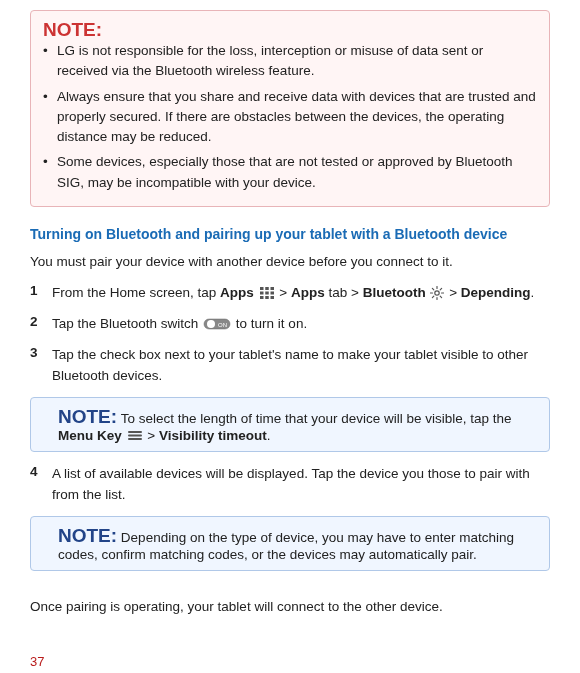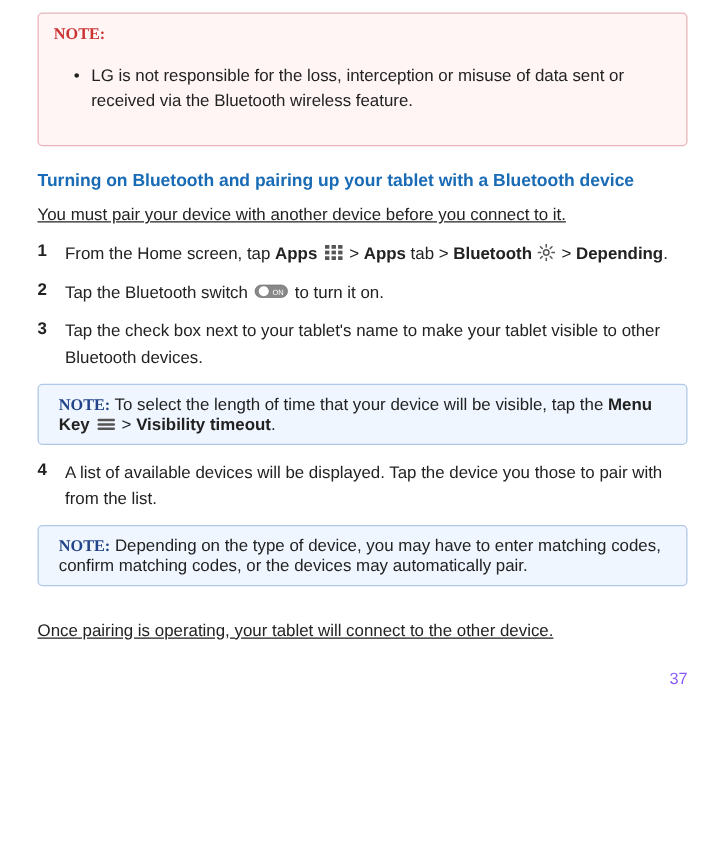--- a/index.html
+++ b/index.html
@@ -23,42 +23,41 @@
       background: #fff5f5;
       border-radius: 4px;
       padding: 8px 12px;
       margin-bottom: 18px;
     }
 
     .note-box-blue {
       border: 1.5px solid #b0c8e8;
       background: #f0f6ff;
       border-radius: 4px;
-      padding: 8px 16px;
+      padding: 8px 27px;
       margin-bottom: 12px;
     }
 
     .note-label {
       font-weight: bold;
-      font-size: 13px;
-      font-family: Liberation Serif, serif;
+      font-size: 19px;
     }
 
     .note-box-red .note-label {
       color: #cc3333;
     }
 
     .note-box-blue .note-label {
       color: #224488;
     }
 
     .bullet-list {
       list-style: none;
       padding: 0;
-      margin: 16px;
+      margin: 0;
     }
 
     .bullet-list li {
       padding-left: 14px;
       position: relative;
       margin-bottom: 5px;
       line-height: 1.5;
     }
 
     .bullet-list li::before {
@@ -72,21 +71,20 @@
       color: #1a6bb5;
       font-weight: bold;
       font-size: 14px;
       margin-bottom: 8px;
       line-height: 1.4;
     }
 
     .body-text {
       line-height: 1.55;
       margin-bottom: 10px;
-      text-decoration: underline;
     }
 
     .step-row {
       display: flex;
       align-items: flex-start;
       margin-bottom: 10px;
     }
 
     .step-number {
       font-weight: bold;
@@ -155,43 +153,45 @@
       position: relative;
       top: -1px;
     }
 
     .menu-key-icon svg {
       width: 16px;
       height: 13px;
     }
 
     .page-number {
-      text-align: right;
+      text-align: left;
       font-size: 13px;
-      margin-top: 20px;
-      color: #8b5cf6;
+      margin-top: 36px;
+      color: #b91c1c;
     }
 
     .section-gap {
       margin-bottom: 14px;
     }
 
     .step4-row {
       display: flex;
       align-items: flex-start;
       margin-bottom: 10px;
     }
   </style>
 </head>
 <body>
 
 <div class="note-box-red">
   <span class="note-label">NOTE:</span>
   <ul class="bullet-list">
     <li>LG is not responsible for the loss, interception or misuse of data sent or received via the Bluetooth wireless feature.</li>
+    <li>Always ensure that you share and receive data with devices that are trusted and properly secured. If there are obstacles between the devices, the operating distance may be reduced.</li>
+    <li>Some devices, especially those that are not tested or approved by Bluetooth SIG, may be incompatible with your device.</li>
   </ul>
 </div>
 
 <div class="section-gap"></div>
 
 <div class="section-heading">Turning on Bluetooth and pairing up your tablet with a Bluetooth device</div>
 
 <div class="body-text">You must pair your device with another device before you connect to it.</div>
 
 <div class="step-row">

